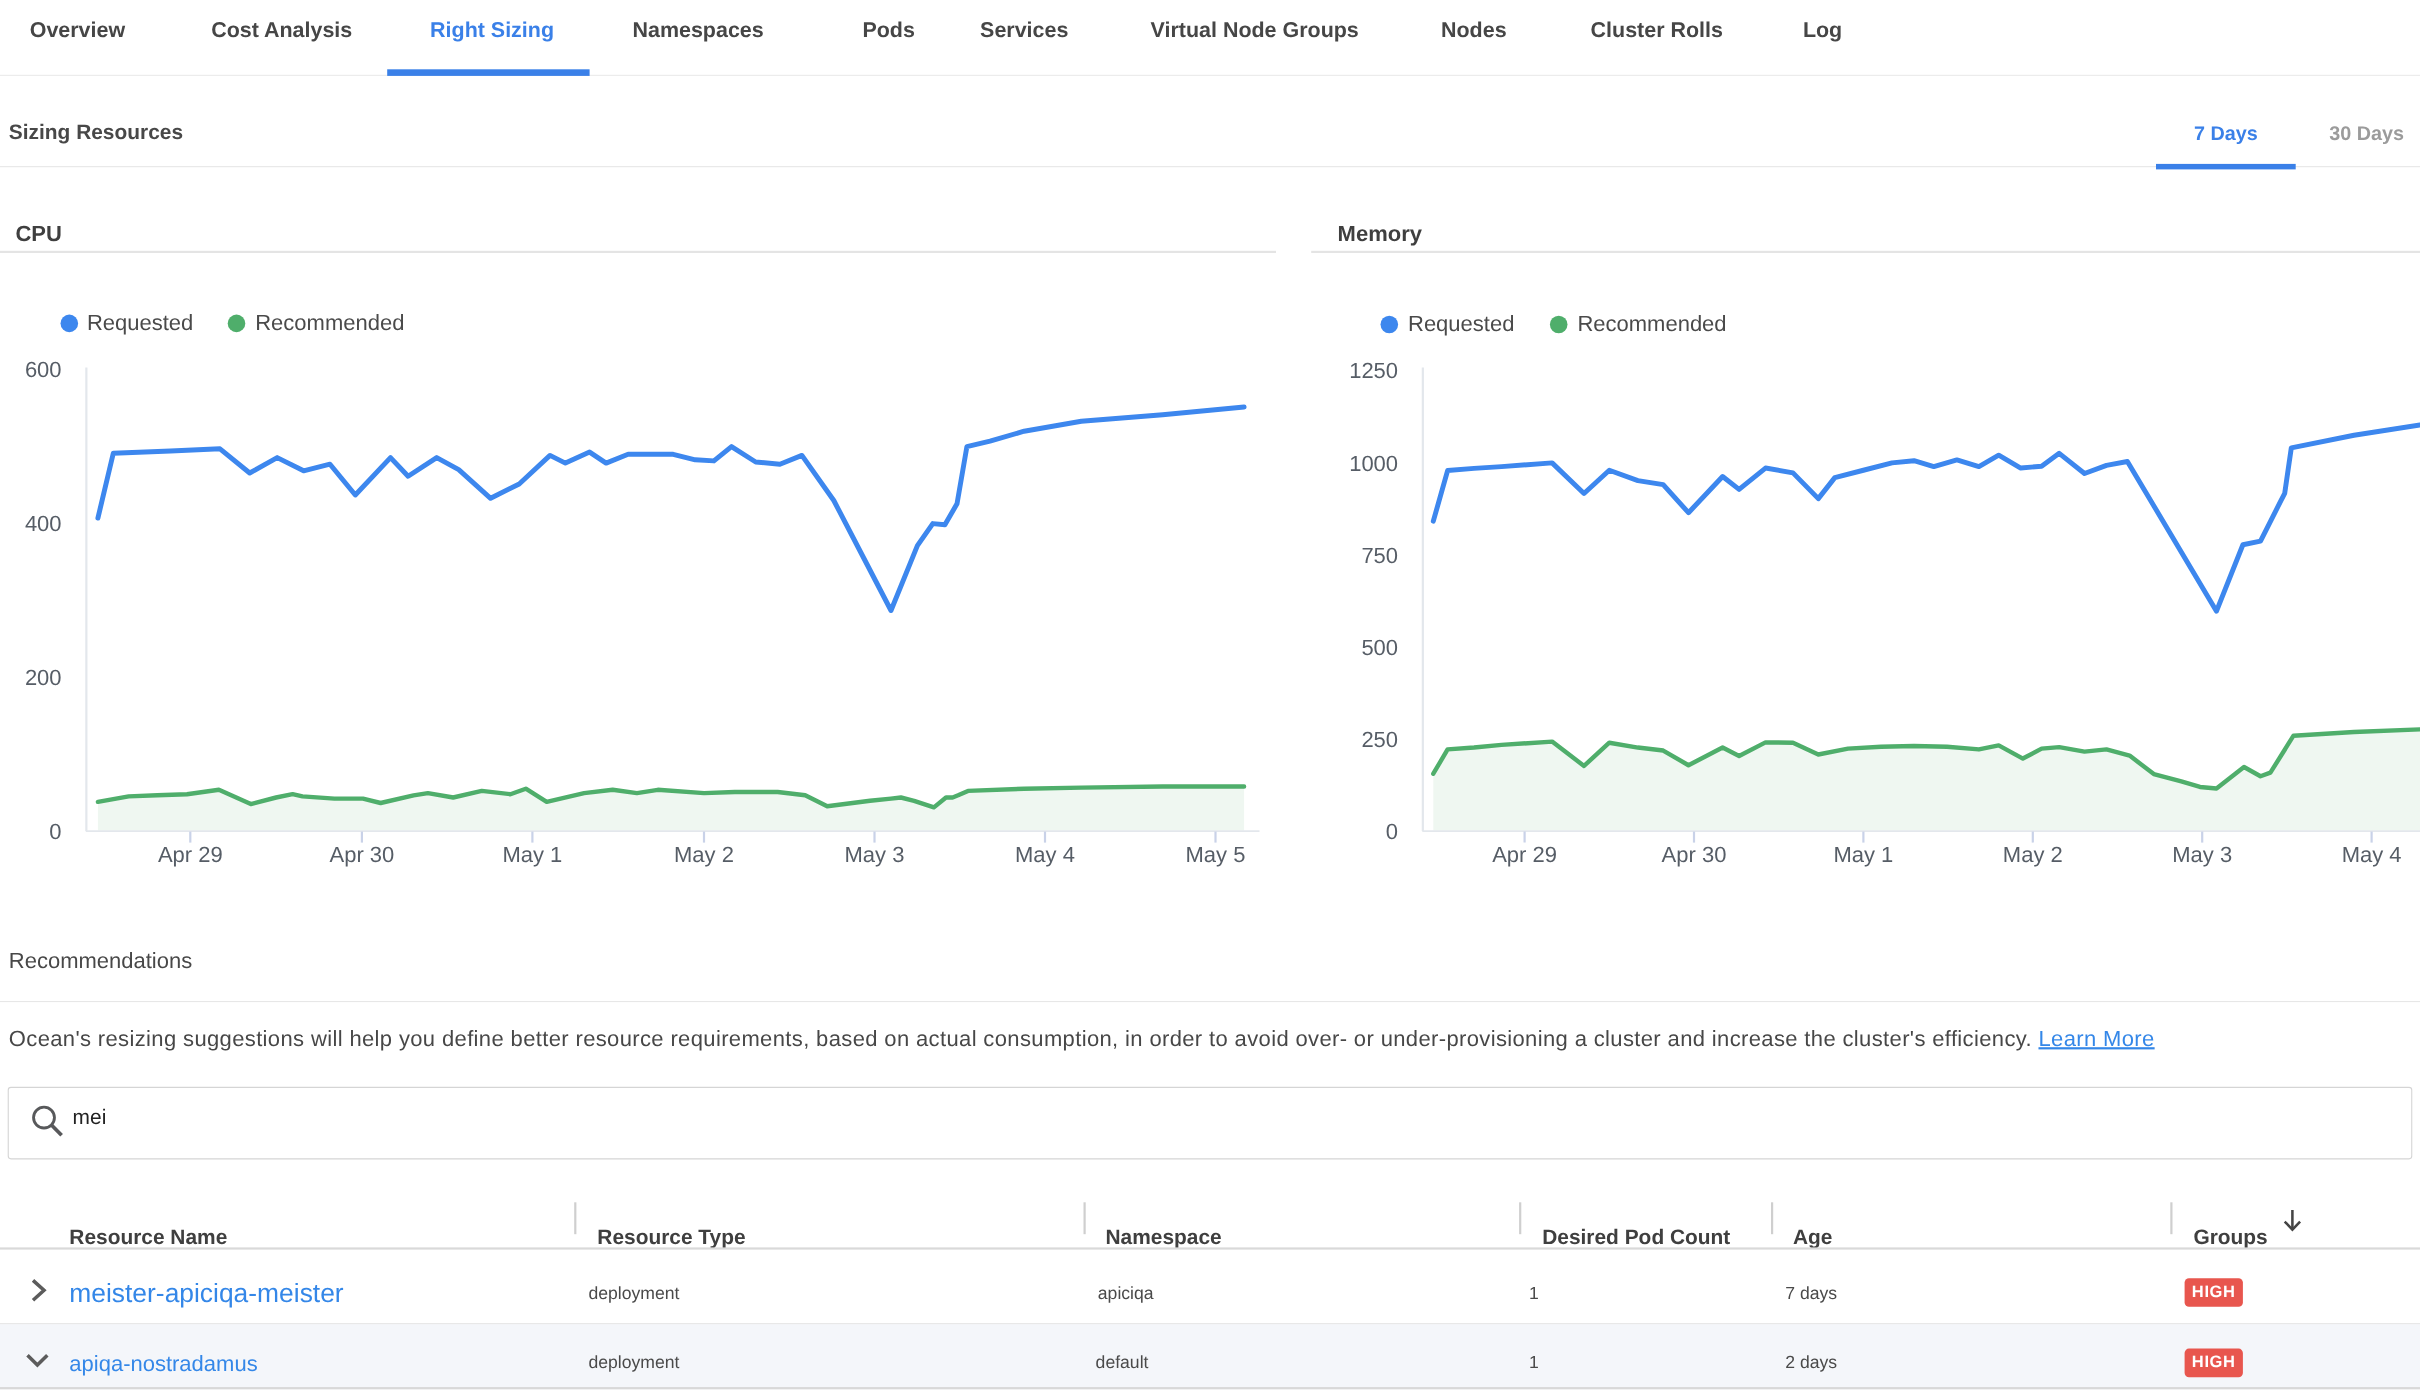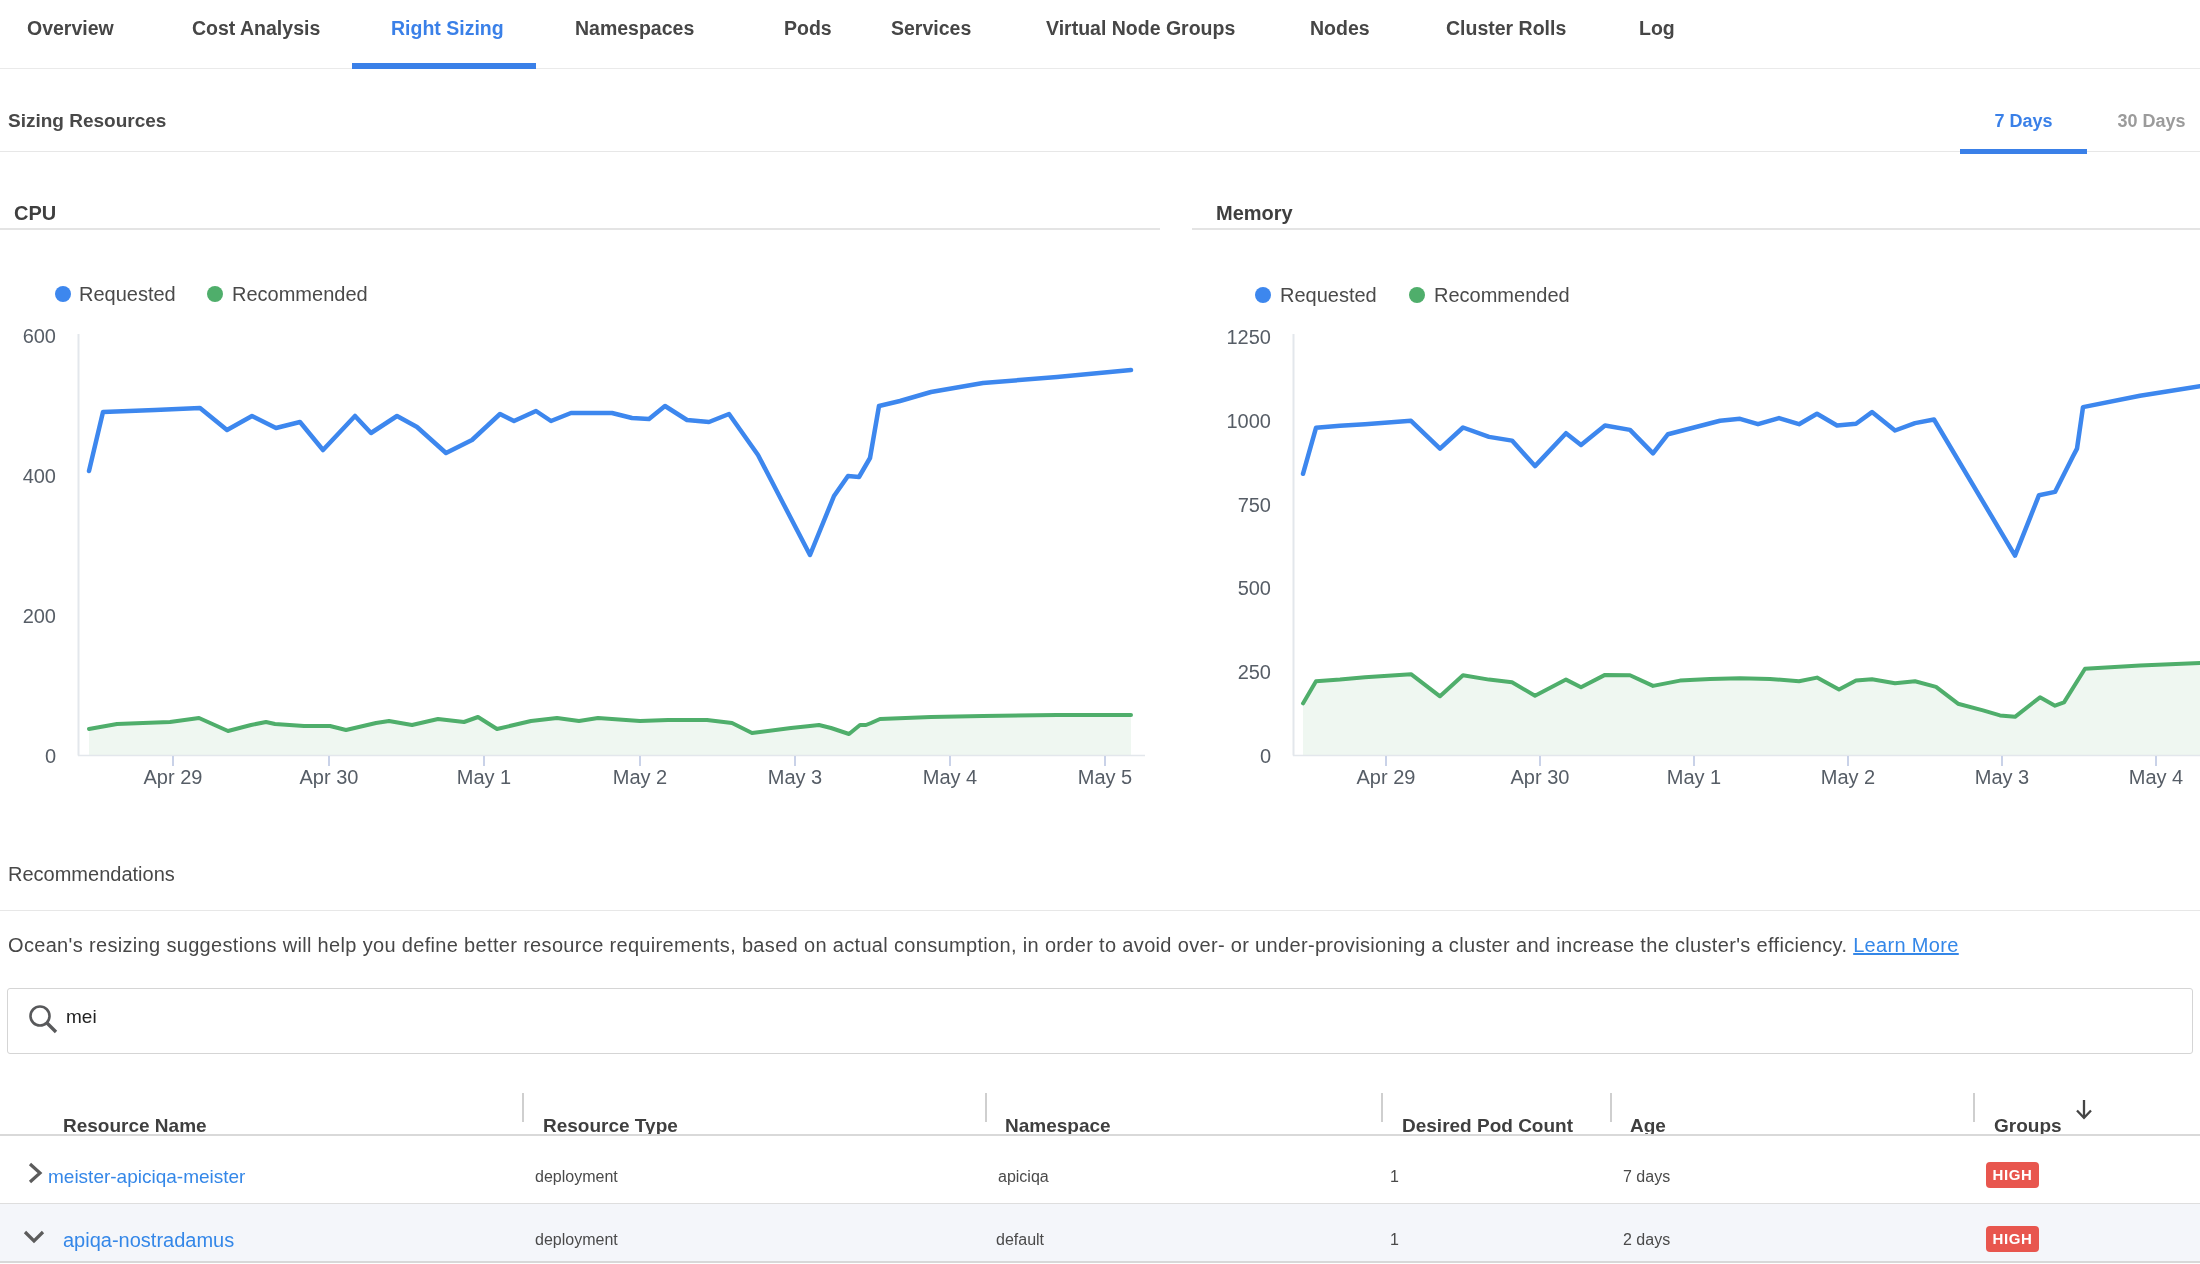--- a/index.html
+++ b/index.html
@@ -133,21 +133,21 @@
 <div class="vsep" style="left:522px"></div>
 <div class="vsep" style="left:985px"></div>
 <div class="vsep" style="left:1381px"></div>
 <div class="vsep" style="left:1610px"></div>
 <div class="vsep" style="left:1973px"></div>
 <div class="abs" style="left:0;top:1134px;width:2200px;border-top:2px solid #d9d9d9"></div>
 
 <svg class="abs" style="left:24px;top:1162px" width="22" height="22" viewBox="0 0 22 22">
   <polyline points="6,2 16,11 6,20" fill="none" stroke="#5c5c5c" stroke-width="3.2"></polyline>
 </svg>
-<div class="cell link" style="left:48px;top:1164px;font-size:19px;line-height:26px">meister-apiciqa-meister</div>
+<div class="cell link" style="left:63px;top:1164px;font-size:24px;line-height:26px">meister-apiciqa-meister</div>
 <div class="cell" style="left:535px;top:1164px;line-height:26px">deployment</div>
 <div class="cell" style="left:998px;top:1164px;line-height:26px">apiciqa</div>
 <div class="cell" style="left:1390px;top:1164px;line-height:26px">1</div>
 <div class="cell" style="left:1623px;top:1164px;line-height:26px">7 days</div>
 <div class="badge" style="top:1162px">HIGH</div>
 
 <div class="abs" style="left:0;top:1203px;width:2200px;border-top:1px solid #dedede"></div>
 
 <div class="abs" style="left:0;top:1204px;width:2200px;height:57px;background:#f4f6fa;border-bottom:2px solid #d8d8d8"></div>
 <svg class="abs" style="left:23px;top:1226px" width="22" height="22" viewBox="0 0 22 22">

